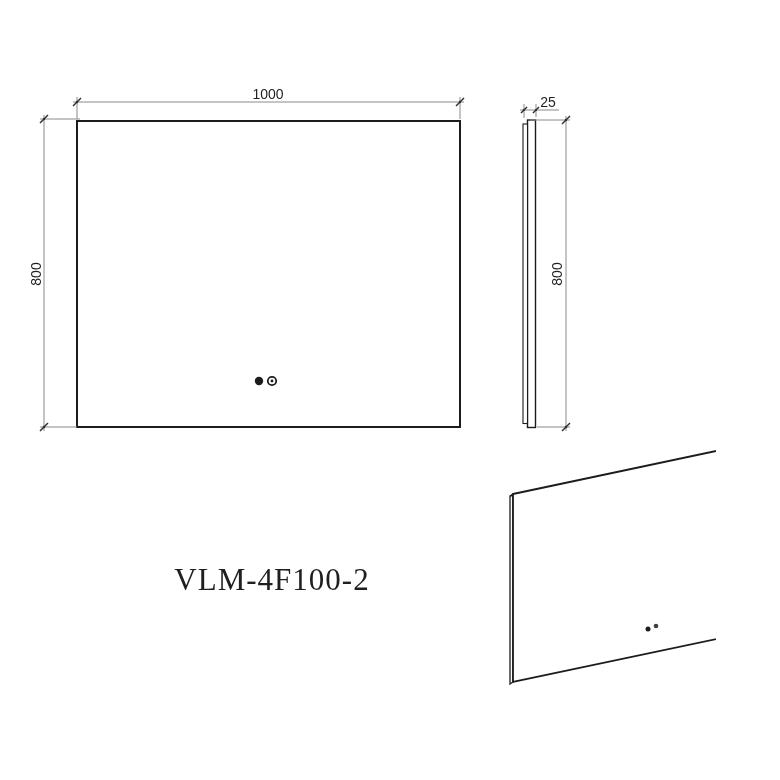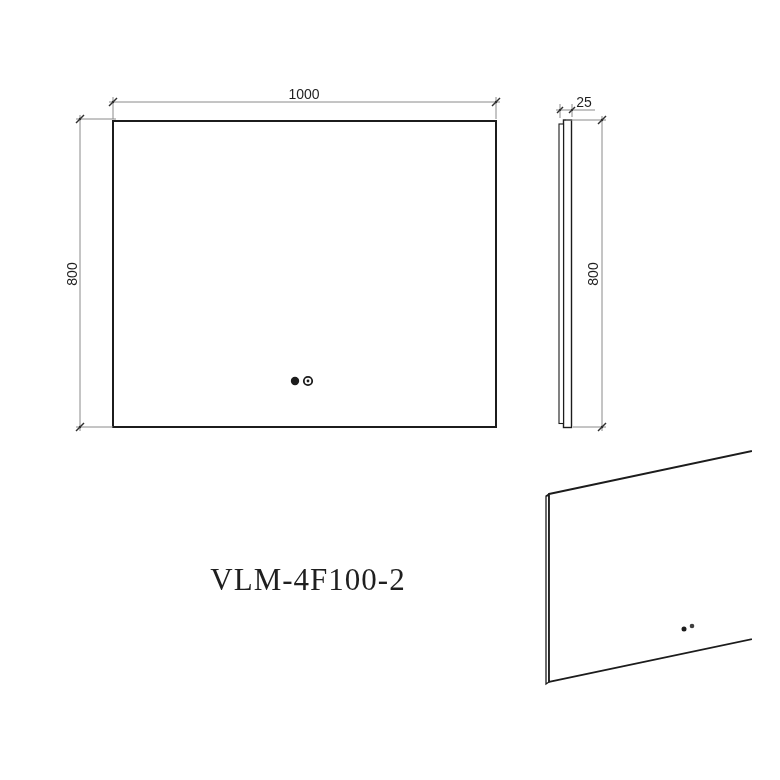--- a/index.html
+++ b/index.html
@@ -7,21 +7,20 @@
     padding: 0;
     background: var(--background, #ffffff);
     font-family: "Liberation Sans", sans-serif;
   }
   .sheet {
     position: relative;
     width: 716px;
     height: 780px;
     background: var(--background, #ffffff);
     overflow: hidden;
-    margin-left: 36px;
   }
   svg { display: block; }
 
   
   .obj2  { stroke: var(--object_line, #1c1c1c); stroke-width: 2;   fill: #ffffff; }
   .obj   { stroke: var(--object_line, #1c1c1c); stroke-width: 1.4; fill: #ffffff; }
   .obj-thin { stroke: var(--object_line, #1c1c1c); stroke-width: 1.1; fill: #ffffff; }
   .persp { stroke: var(--object_line, #1c1c1c); stroke-width: 1.8; fill: #ffffff; stroke-linejoin: miter; }
   .persp-thin { stroke: var(--object_line, #1c1c1c); stroke-width: 1.3; fill: #ffffff; }
 

